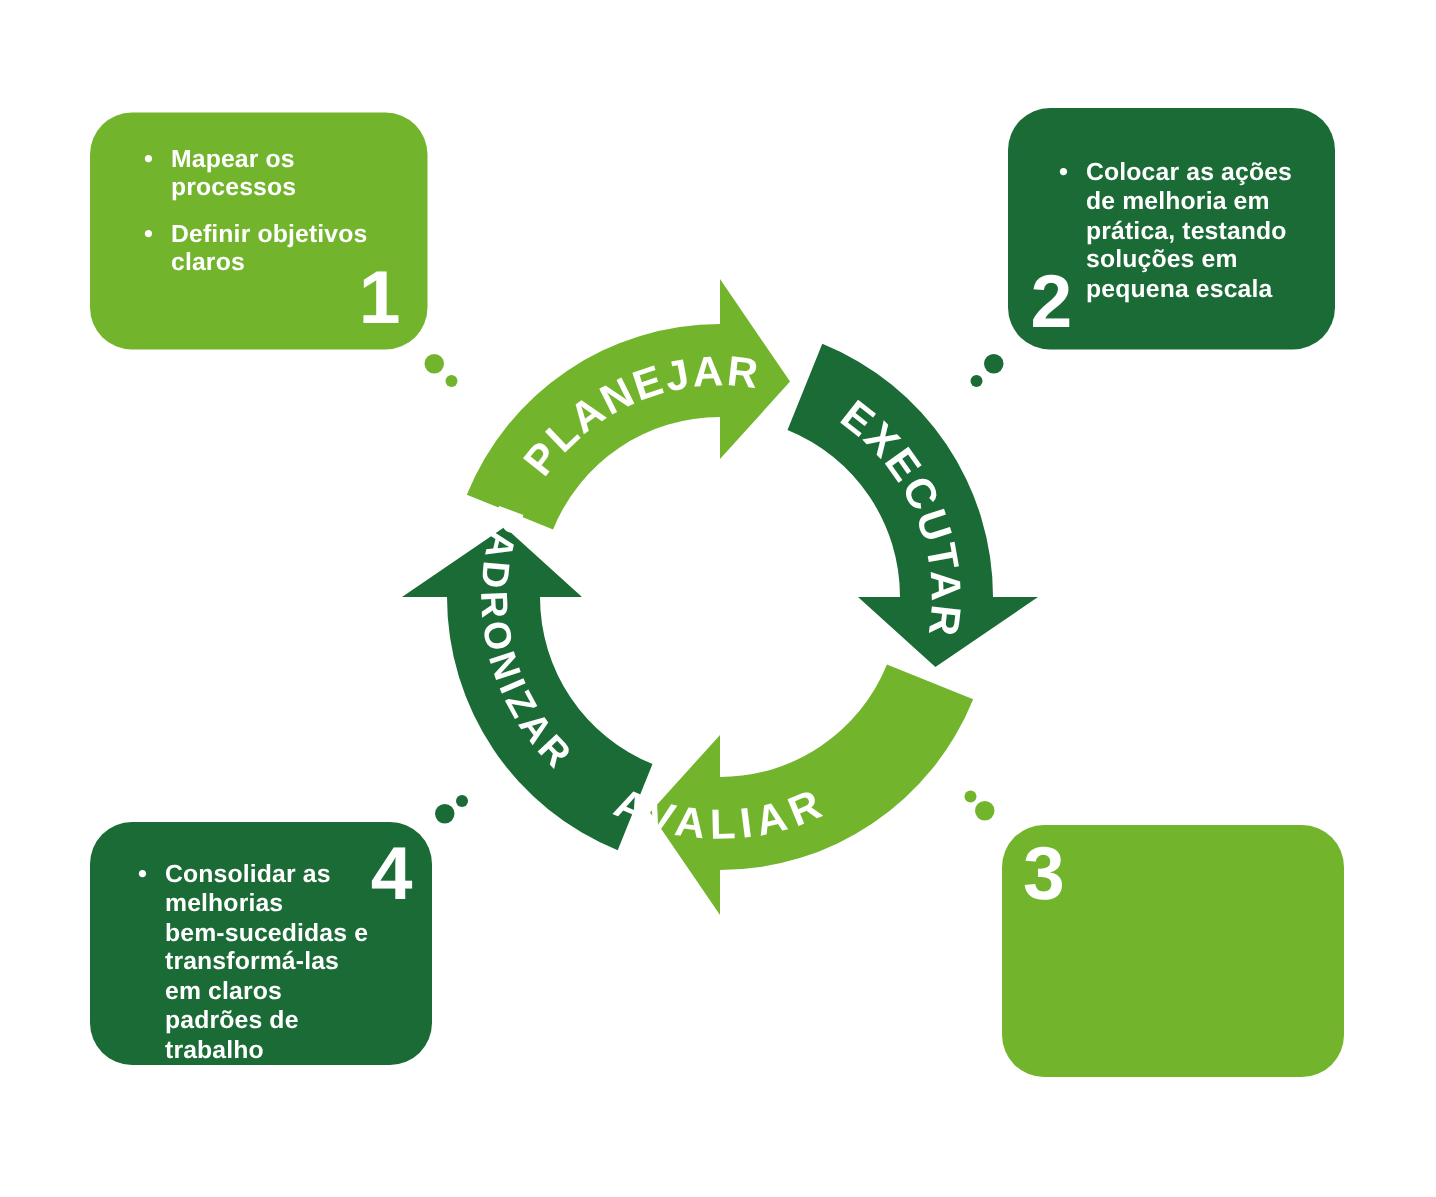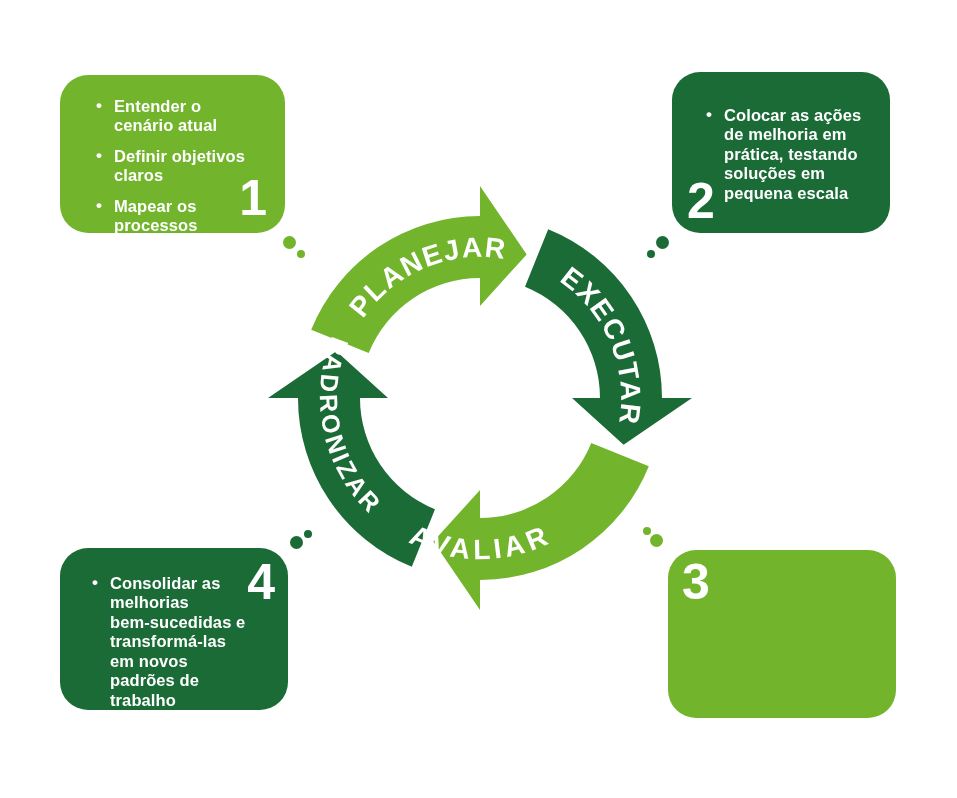--- a/index.html
+++ b/index.html
@@ -57,23 +57,22 @@
   .arc-label.size-m{font-size:28px;letter-spacing:3px;}
   .arc-label.size-s{font-size:25px;letter-spacing:2px;}
 </style>
 </head>
 <body>
 
 <div id="canvas">
 
   <div class="card light card-1">
     <ul class="bullets">
-      <li>Entender o cenário atual</li>
+      <li>Mapear os processos</li>
       <li>Definir objetivos claros</li>
-      <li>Mapear os processos</li>
     </ul>
     <div class="step-number">1</div>
   </div>
   <div class="dot light big dot-1a"></div>
   <div class="dot light small dot-1b"></div>
 
   <div class="card dark card-2">
     <ul class="bullets">
       <li>Colocar as ações de melhoria em prática, testando soluções em pequena escala</li>
     </ul>
@@ -84,21 +83,21 @@
 
   <div class="card light card-3">
     <div class="step-number">3</div>
   </div>
   <div class="dot light big dot-3a"></div>
   <div class="dot light small dot-3b"></div>
 
   <div class="card dark card-4">
     <div class="step-number">4</div>
     <ul class="bullets">
-      <li>Consolidar as melhorias bem‑sucedidas e transformá‑las em novos padrões de trabalho</li>
+      <li>Consolidar as melhorias bem‑sucedidas e transformá‑las em claros padrões de trabalho</li>
     </ul>
   </div>
   <div class="dot dark big dot-4a"></div>
   <div class="dot dark small dot-4b"></div>
 
   <svg id="cycle-svg" viewBox="-235 -235 470 470">
     <defs>
 
       <path id="arrowSeg" d="M -168.8 -68.2
                              A 182 182 0 0 1 0 -182

